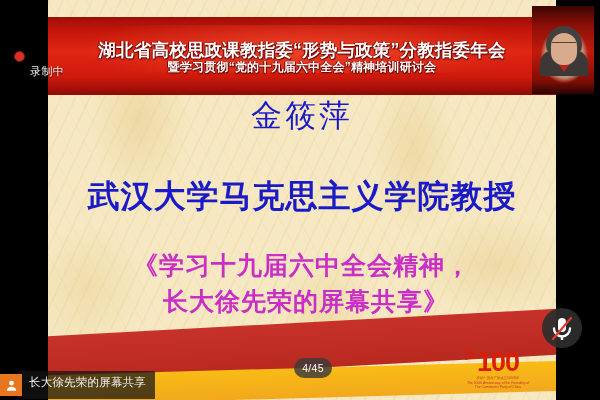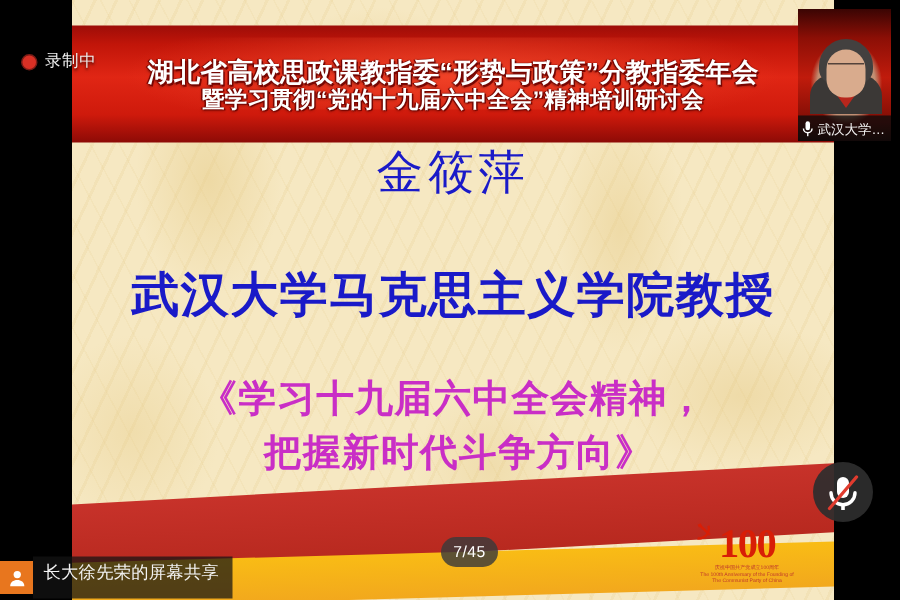--- a/index.html
+++ b/index.html
@@ -82,21 +82,21 @@
     font-size: 17.5px;
     line-height: 1.04;
     letter-spacing: .2px;
     white-space: nowrap;
     text-shadow:
       0 0 1px #6b0600,
       1px 1px 0 #7a0703,
       -1px 0 0 #7a0703,
       0 1px 2px rgba(0,0,0,.55);
   }
-  .banner-line.l2 { font-size: 15px; text-align: center; }
+  .banner-line.l2 { font-size: 12px; text-align: center; }
 
   
   .speaker-name {
     position: absolute;
     left: 0; right: 0;
     top: 100px;
     text-align: center;
     color: #1a1ac8;
     font-weight: normal;
     font-size: 31px;
@@ -166,21 +166,21 @@
     bottom: 10px;
     width: 92px;
     height: 42px;
     z-index: 4;
   }
   .cpc-100 {
     position: absolute;
     left: 0; top: 0;
     width: 100%;
     text-align: center;
-    font-family: Liberation Serif, serif;
+    font-family: Liberation Sans, sans-serif;
     font-weight: bold;
     font-size: 27px;
     line-height: 28px;
     color: #d81e06;
     letter-spacing: -1px;
   }
   .cpc-caption {
     position: absolute;
     left: 0; bottom: 0;
     width: 100%;
@@ -235,20 +235,21 @@
     background: #d93025;
     border: 1.6px solid #7a1c16;
     box-sizing: border-box;
   }
   .rec-label {
     color: #efefef;
     font-size: 11px;
     line-height: 12px;
     letter-spacing: .4px;
     text-shadow: 0 1px 2px rgba(0,0,0,.8);
+    margin-top: 30px;
   }
 
   
   .thumb {
     position: absolute;
     right: 6px;
     top: 6px;
     width: 62px;
     height: 88px;
     background: #141414;
@@ -388,66 +389,58 @@
         <div class="banner-line l2">暨学习贯彻“党的十九届六中全会”精神培训研讨会</div>
       </div>
     </div>
 
     <div class="speaker-name">金筱萍</div>
 
     <div class="speaker-title">武汉大学马克思主义学院教授</div>
 
     <div class="talk-title">
       <span class="tl tl1">《学习十九届六中全会精神，</span>
-      <span class="tl tl2">把握新时代斗争方向》</span>
+      <span class="tl tl2">长大徐先荣的屏幕共享》</span>
     </div>
 
     <div class="ribbon-red"></div>
     <div class="ribbon-yellow"></div>
 
     <div class="cpc-logo">
       <svg class="cpc-sickle" viewBox="0 0 24 24">
         <path d="M4 19c7 1 13-4 13-11 0-1.2-.2-2.3-.6-3.3l-2.1 1.1c.3.7.4 1.5.4 2.2 0 5.2-4.3 9.1-9.6 8.6z" fill="#d81e06"></path>
         <path d="M6.5 6.2l1.6-1.7 9.6 9.1-1.6 1.7z" fill="#d81e06"></path>
         <path d="M4.6 4.3l3.1-1.5 1.3 2.6-3.1 1.5z" fill="#d81e06"></path>
       </svg>
       <div class="cpc-100">100</div>
       <div class="cpc-caption">
         <div>庆祝中国共产党成立100周年</div>
         <div>The 100th Anniversary of the Founding of</div>
         <div>The Communist Party of China</div>
       </div>
     </div>
 
-    <div class="page-pill">7/45</div>
+    <div class="page-pill">4/45</div>
   </div>
 
   <div class="letterbox-left"></div>
   <div class="letterbox-right"></div>
 
   <div class="rec-indicator">
     <span class="rec-dot"></span>
     <span class="rec-label">录制中</span>
   </div>
 
   <div class="thumb">
     <div class="thumb-video">
       <div class="thumb-body"></div>
       <div class="thumb-collar"></div>
       <div class="thumb-hair"></div>
       <div class="thumb-face"></div>
       <div class="thumb-glasses"></div>
-    </div>
-    <div class="thumb-bar">
-      <svg width="9" height="12" viewBox="0 0 12 16">
-        <rect x="4" y="1" width="4" height="8" rx="2" fill="#ffffff"></rect>
-        <path d="M2.2 7.6a3.8 3.8 0 0 0 7.6 0" fill="none" stroke="#ffffff" stroke-width="1.3"></path>
-        <rect x="5.4" y="11.4" width="1.2" height="3" fill="#ffffff"></rect>
-      </svg>
-      <span class="thumb-name">武汉大学…</span>
     </div>
   </div>
 
   <div class="mute-badge">
     <svg width="40" height="40" viewBox="0 0 40 40">
       <rect x="16" y="10" width="8" height="14" rx="4" fill="#ffffff"></rect>
       <path d="M12 20.5a8 8 0 0 0 16 0" fill="none" stroke="#ffffff" stroke-width="2.3" stroke-linecap="round"></path>
       <rect x="18.8" y="27.5" width="2.4" height="4.5" fill="#ffffff"></rect>
       <line x1="11" y1="31" x2="29" y2="10" stroke="#e03b2e" stroke-width="2.2" stroke-linecap="round"></line>
     </svg>

